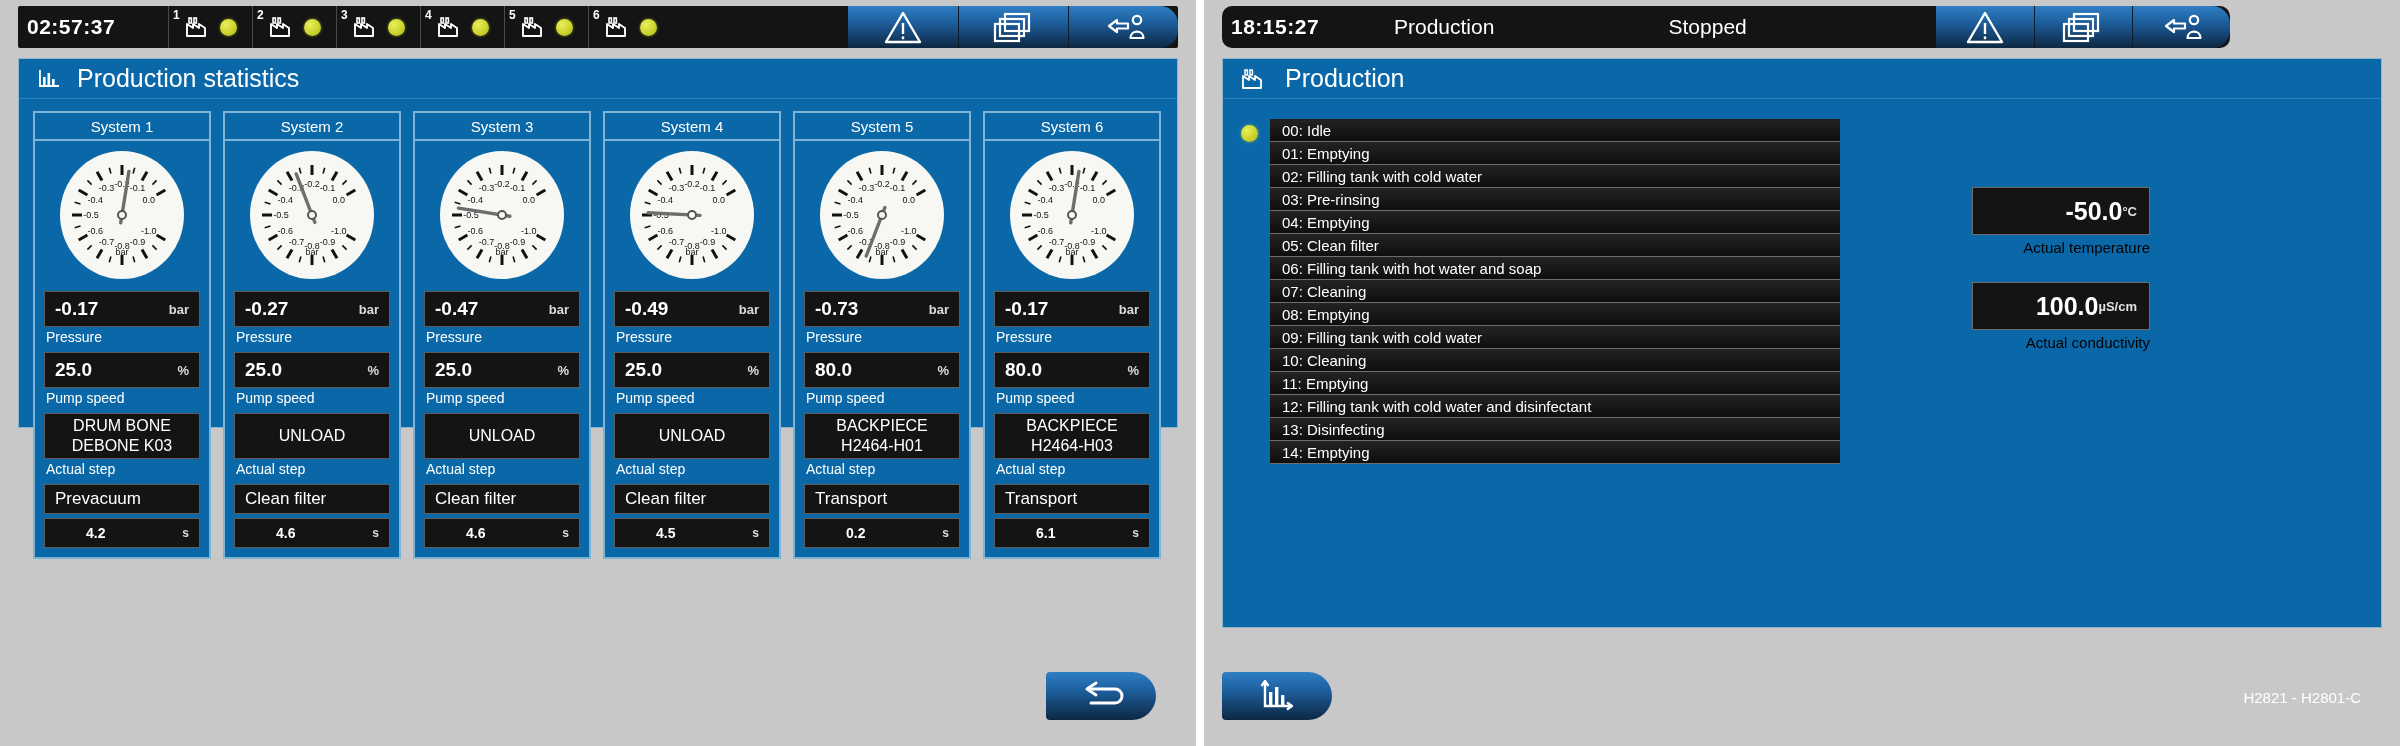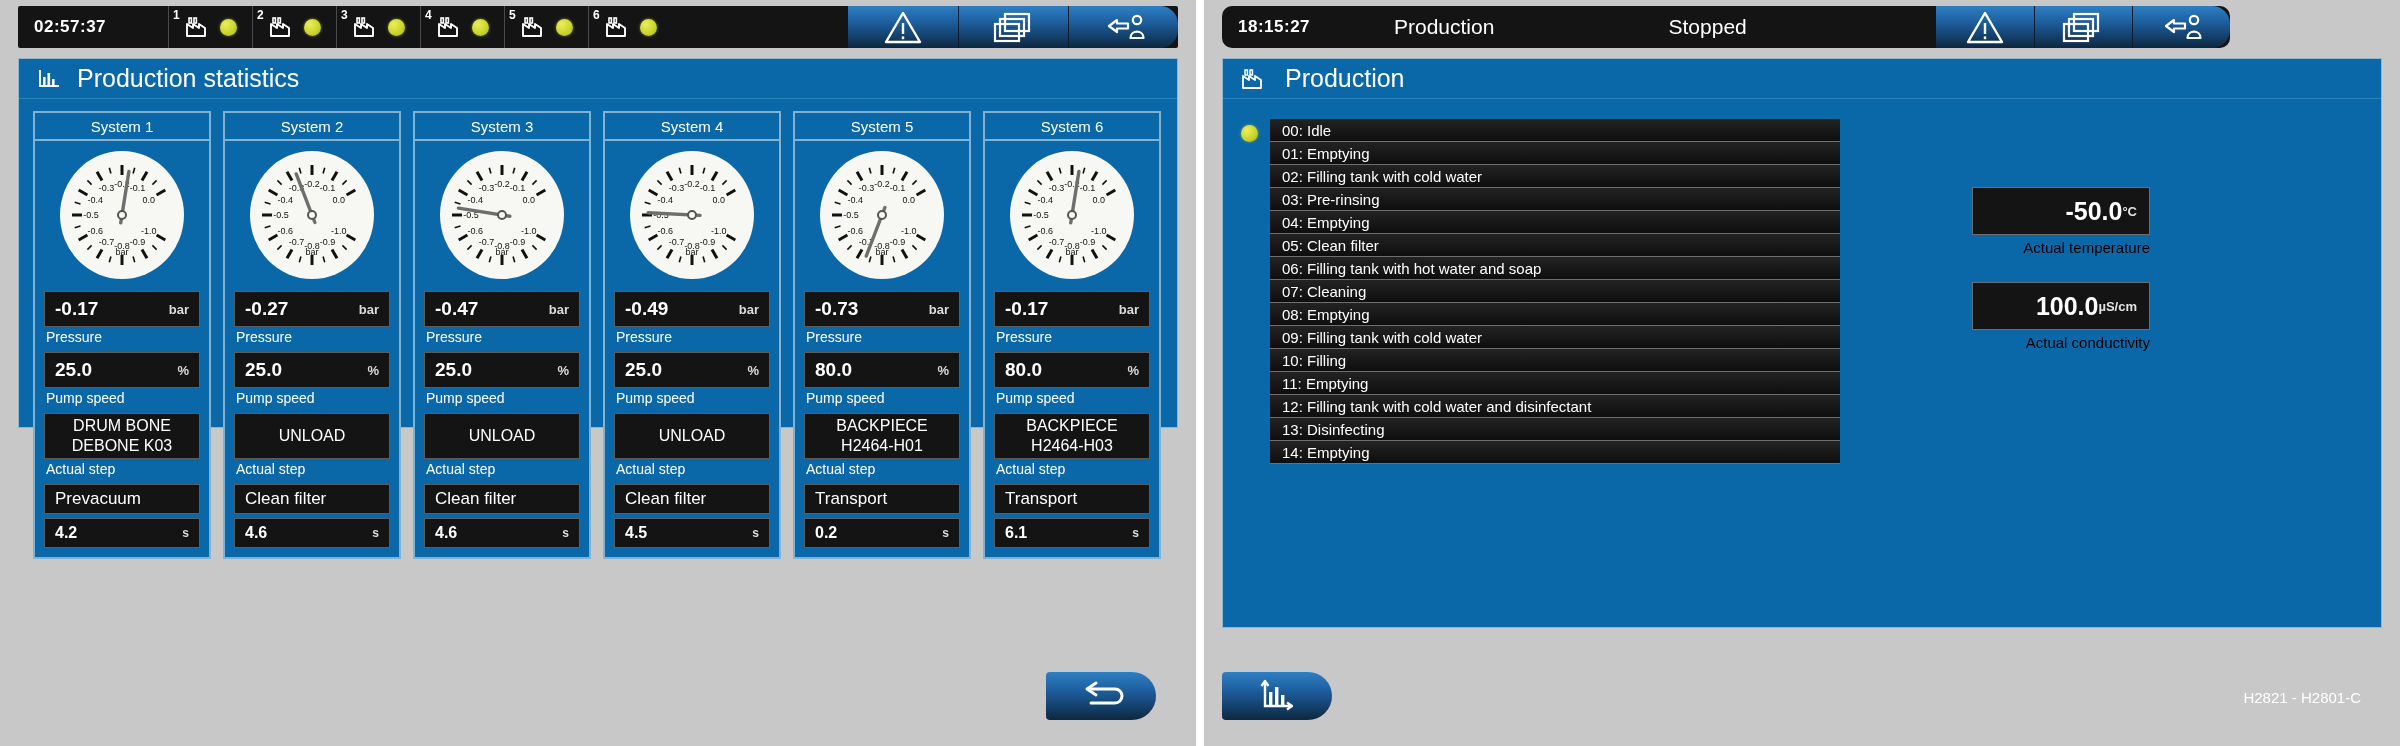--- a/index.html
+++ b/index.html
@@ -19,23 +19,23 @@
   
   .topbar {
     position: absolute; left: 18px; top: 6px;
     height: 42px; background: #141414;
     display: flex; align-items: stretch;
     border-radius: 2px;
   }
   .topbar-left { width: 1160px; }
   .topbar-right { width: 1008px; border-radius: 10px; }
   .clock {
-    color: #ffffff; font-size: 17px; font-weight: bold;
+    color: #ffffff; font-size: 21px; font-weight: bold;
     display: flex; align-items: center;
-    padding: 0 22px 0 16px; letter-spacing: .5px;
+    padding: 0 22px 0 9px; letter-spacing: .5px;
     min-width: 150px;
   }
   .topbar-title {
     color: #ffffff; font-size: 21px;
     display: flex; align-items: center;
     padding-left: 22px; width: 330px;
   }
   .topbar-state {
     color: #ffffff; font-size: 21px;
     display: flex; align-items: center;
@@ -122,21 +122,21 @@
   .field-step {
     height: 30px; background: #141414; border: 1px solid #5c5c5c;
     display: flex; align-items: center; padding: 0 10px; margin-bottom: 4px;
   }
   .step-txt { color: #ffffff; font-size: 17px; }
   .field-time {
     height: 30px; background: #141414; border: 1px solid #5c5c5c;
     display: flex; align-items: center; justify-content: space-between;
     padding: 0 10px;
   }
-  .time-val { color: #ffffff; font-size: 16px; font-weight: bold; }
+  .time-val { color: #ffffff; font-size: 14px; font-weight: bold; margin-left: 31px; }
   .time-unit { color: #dcdcdc; font-size: 12px; font-weight: bold; }
 
   
   .rp-body { display: flex; padding: 20px 18px 0 18px; }
   .steps-area { display: flex; gap: 12px; text-align: right; }
   .steps-lamp-col { padding-top: 6px; }
   .steps-list { width: 570px; }
   .step-row {
     height: 23px; background: linear-gradient(180deg,#232323 0%, #0e0e0e 100%);
     border-bottom: 1px solid #6e6e6e;
@@ -786,21 +786,21 @@
               <div class="step-row">
                 <span class="step-row-txt">07: Cleaning</span>
               </div>
               <div class="step-row">
                 <span class="step-row-txt">08: Emptying</span>
               </div>
               <div class="step-row">
                 <span class="step-row-txt">09: Filling tank with cold water</span>
               </div>
               <div class="step-row">
-                <span class="step-row-txt">10: Filling</span>
+                <span class="step-row-txt">10: Cleaning</span>
               </div>
               <div class="step-row">
                 <span class="step-row-txt">11: Emptying</span>
               </div>
               <div class="step-row">
                 <span class="step-row-txt">12: Filling tank with cold water and disinfectant</span>
               </div>
               <div class="step-row">
                 <span class="step-row-txt">13: Disinfecting</span>
               </div>

